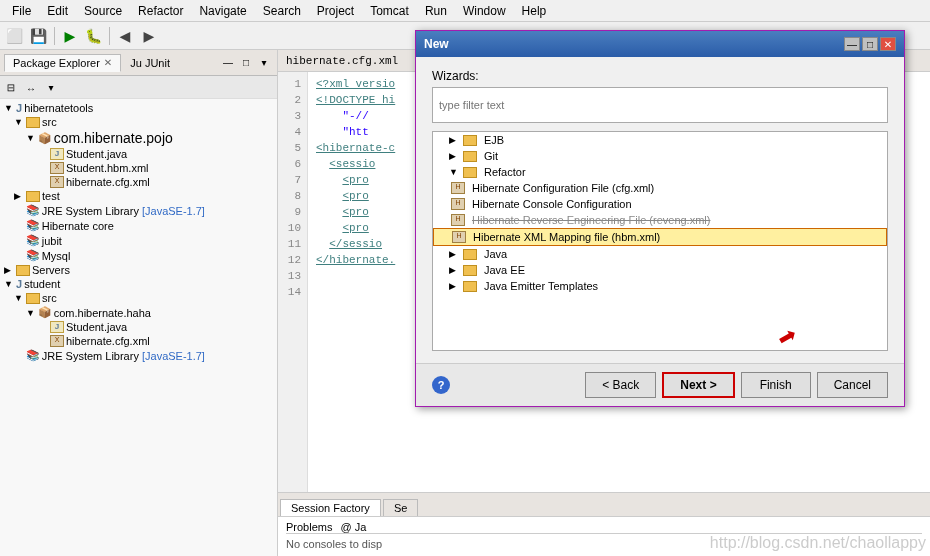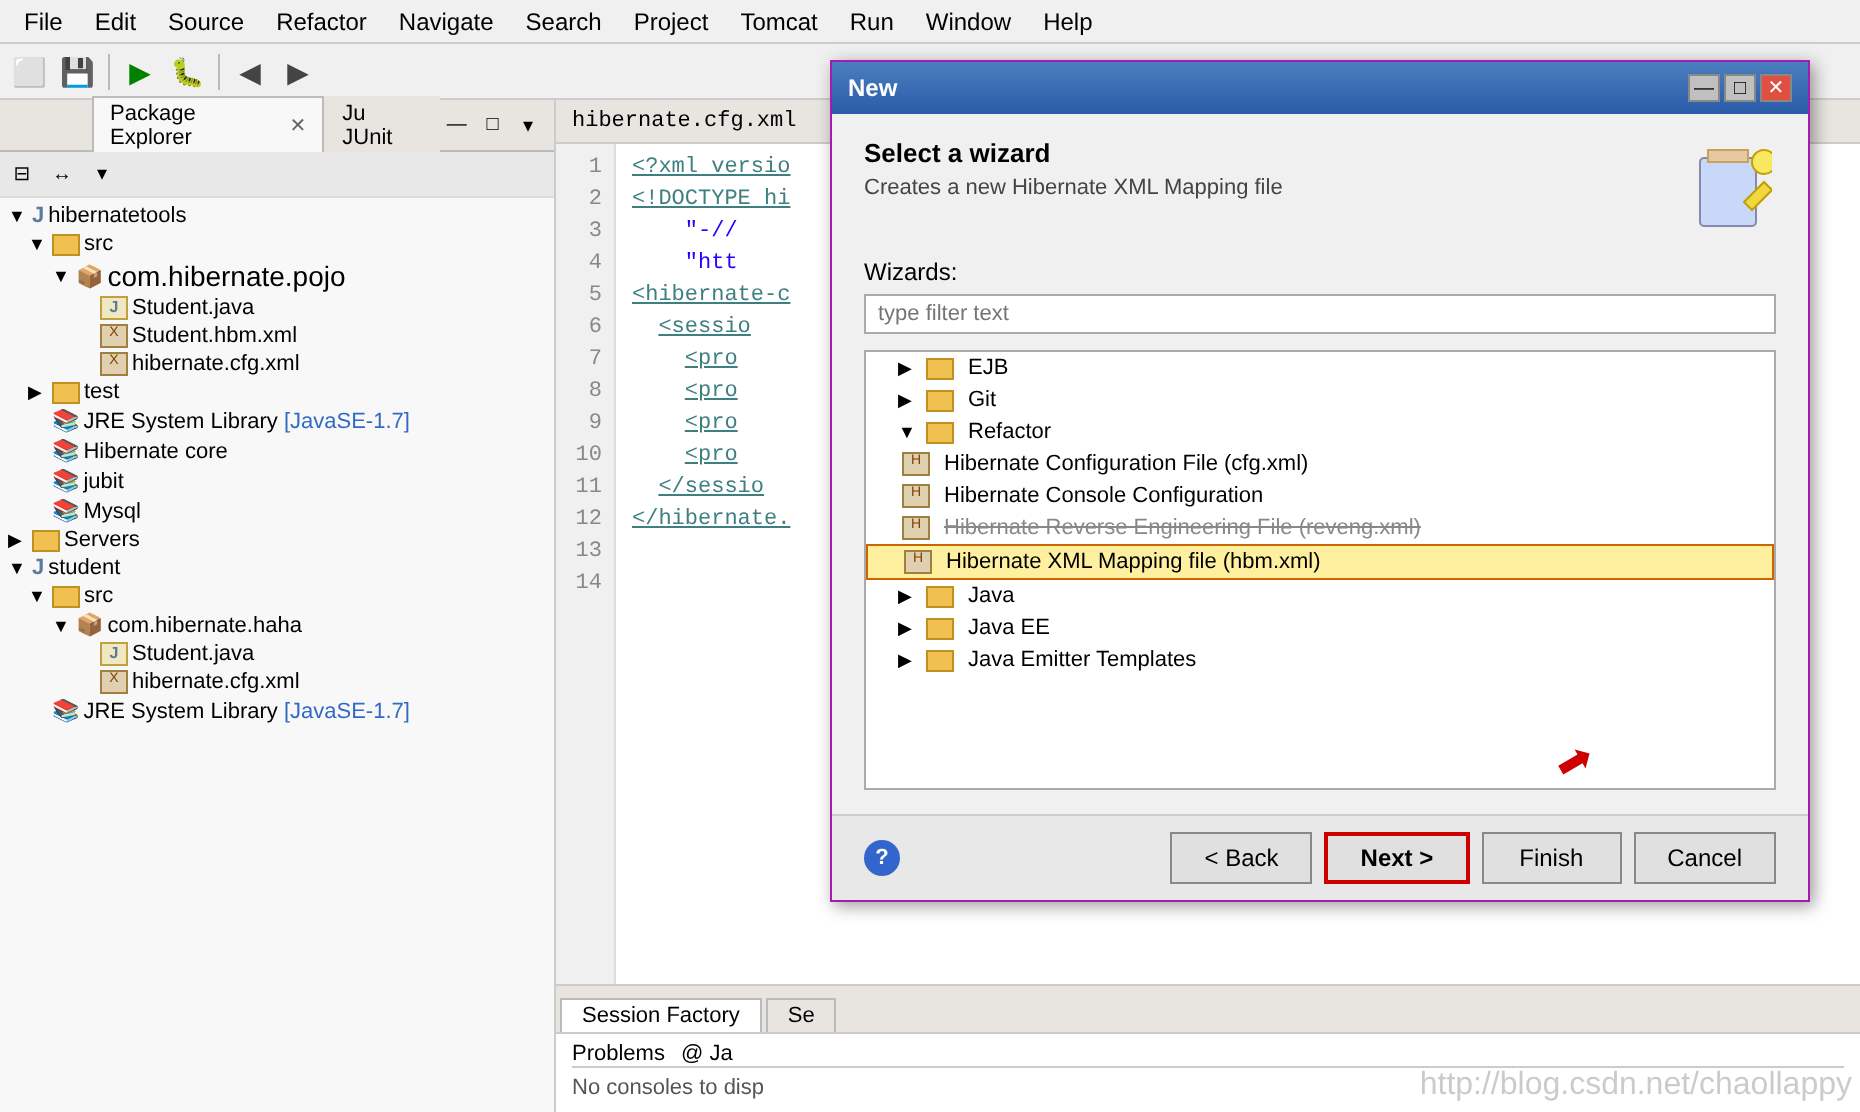--- a/index.html
+++ b/index.html
@@ -19,21 +19,21 @@
 
     
     .main-layout { display: flex; height: calc(556px - 50px); }
 
     
     .left-panel { width: 278px; border-right: 1px solid #ccc; background: #f8f8f8; display: flex; flex-direction: column; }
 
     
     .tab-bar { display: flex; align-items: center; background: #e8e4e0; border-bottom: 1px solid #bbb; height: 26px; padding: 0 4px; }
     .tab { padding: 2px 8px; font-size: 11px; cursor: pointer; border: 1px solid transparent; background: #e8e4e0; display: flex; align-items: center; gap: 4px; }
-    .tab.active { background: #f8f8f8; border-color: #bbb; border-bottom-color: #f8f8f8; margin-left: 42px; }
+    .tab.active { background: #f8f8f8; border-color: #bbb; border-bottom-color: #f8f8f8; }
     .tab-close { font-size: 10px; color: #666; cursor: pointer; }
 
     
     .pkg-explorer { flex: 1; overflow: auto; padding: 2px; }
     .tree-item { padding: 1px 2px; cursor: pointer; display: flex; align-items: center; gap: 2px; white-space: nowrap; font-size: 11px; }
     .indent1 { padding-left: 12px; }
     .indent2 { padding-left: 24px; }
     .indent3 { padding-left: 36px; }
     .arrow { font-size: 9px; width: 10px; display: inline-block; }
 
@@ -65,21 +65,21 @@
     .dialog-ctrl-btn { width: 16px; height: 14px; background: #c0c0c0; border: 1px solid #888; font-size: 10px; display: flex; align-items: center; justify-content: center; cursor: pointer; }
     .dialog-ctrl-btn.close { background: #e05040; color: white; }
 
     .dialog-body { padding: 12px 16px; }
     .dialog-header-section { display: flex; align-items: flex-start; justify-content: space-between; margin-bottom: 12px; }
     .dialog-header-text h3 { font-size: 13px; font-weight: bold; color: #000; margin-bottom: 4px; }
     .dialog-header-text p { font-size: 11px; color: #444; }
     .dialog-icon { width: 48px; height: 48px; display: flex; align-items: center; justify-content: center; }
 
     .wizards-label { font-size: 12px; margin-bottom: 4px; }
-    .filter-input { width: 100%; height: 20px; border: 1px solid #aaa; padding: 2px 6px; font-size: 11px; background: white; margin-bottom: 8px; }
+    .filter-input { width: 100%; height: 36px; border: 1px solid #aaa; padding: 2px 6px; font-size: 11px; background: white; margin-bottom: 8px; }
 
     .wizard-tree { border: 1px solid #aaa; background: white; height: 220px; overflow-y: auto; }
     .wz-item { padding: 2px 4px; font-size: 11px; cursor: pointer; display: flex; align-items: center; gap: 4px; white-space: nowrap; }
     .wz-indent1 { padding-left: 16px; }
     .wz-indent2 { }
     .wz-arrow { font-size: 9px; width: 10px; }
 
     .dialog-footer { border-top: 1px solid #ccc; padding: 8px 16px; display: flex; align-items: center; justify-content: space-between; background: #e8e8e8; }
     .footer-left { display: flex; align-items: center; gap: 4px; }
     .footer-right { display: flex; gap: 6px; }
@@ -311,34 +311,20 @@
     <div class="dialog-titlebar">
       <span class="dialog-title-text">New</span>
       <div class="dialog-controls">
         <button class="dialog-ctrl-btn">—</button>
         <button class="dialog-ctrl-btn">□</button>
         <button class="dialog-ctrl-btn close">✕</button>
       </div>
     </div>
 
     <div class="dialog-body">
-      <div class="dialog-header-section">
-        <div class="dialog-header-text">
-          <h3>Select a wizard</h3>
-          <p>Creates a new Hibernate XML Mapping file</p>
-        </div>
-        <div class="dialog-icon">
-          <svg width="44" height="44" viewBox="0 0 44 44">
-            <rect x="8" y="8" width="28" height="34" rx="2" fill="#c8d8f8" stroke="#8888aa" stroke-width="1"></rect>
-            <rect x="12" y="4" width="20" height="6" fill="#e8c8a0" stroke="#c8a060" stroke-width="1"></rect>
-            <path d="M30 30 L40 20 L44 24 L34 34 Z" fill="#f0d840" stroke="#c0a000" stroke-width="1"></path>
-            <circle cx="40" cy="10" r="6" fill="#f8e860" stroke="#c0a000" stroke-width="1"></circle>
-          </svg>
-        </div>
-      </div>
 
       <div class="wizards-label">Wizards:</div>
       <input class="filter-input" type="text" value="" placeholder="type filter text" style="">
 
       <div class="wizard-tree">
 
         <div class="wz-item wz-indent1">
           <span class="wz-arrow">▶</span>
           <span style="background:#f0c050;display:inline-block;width:14px;height:11px;border:1px solid #c09020;margin-right:3px"></span>
           <span>EJB</span>

